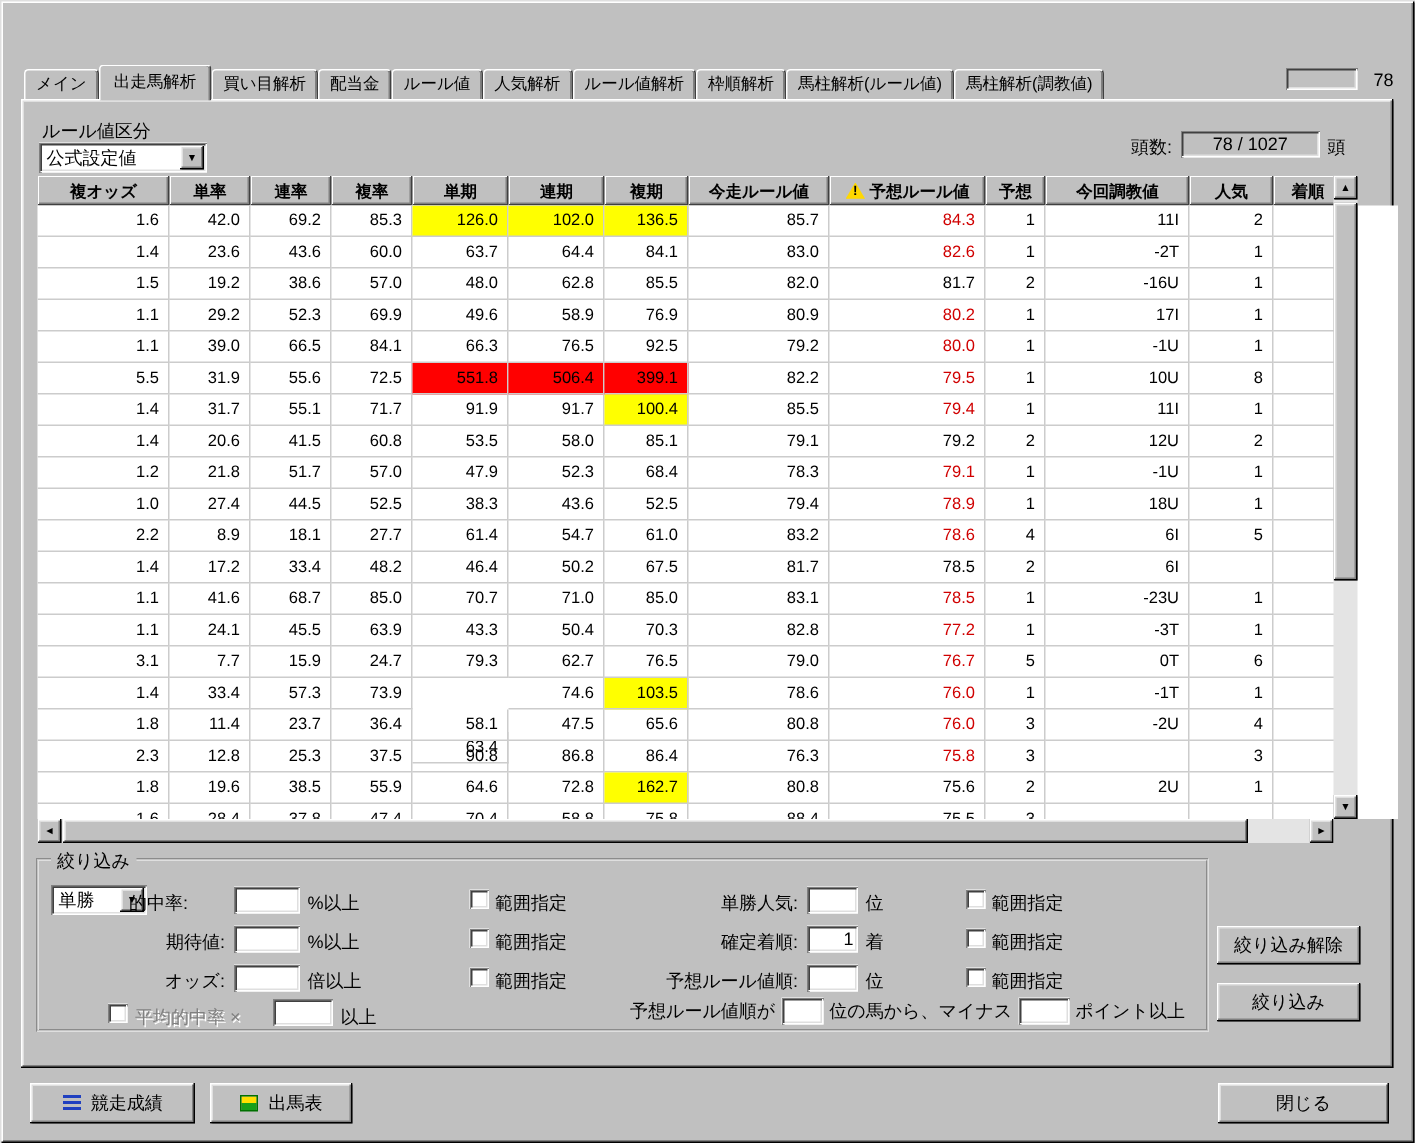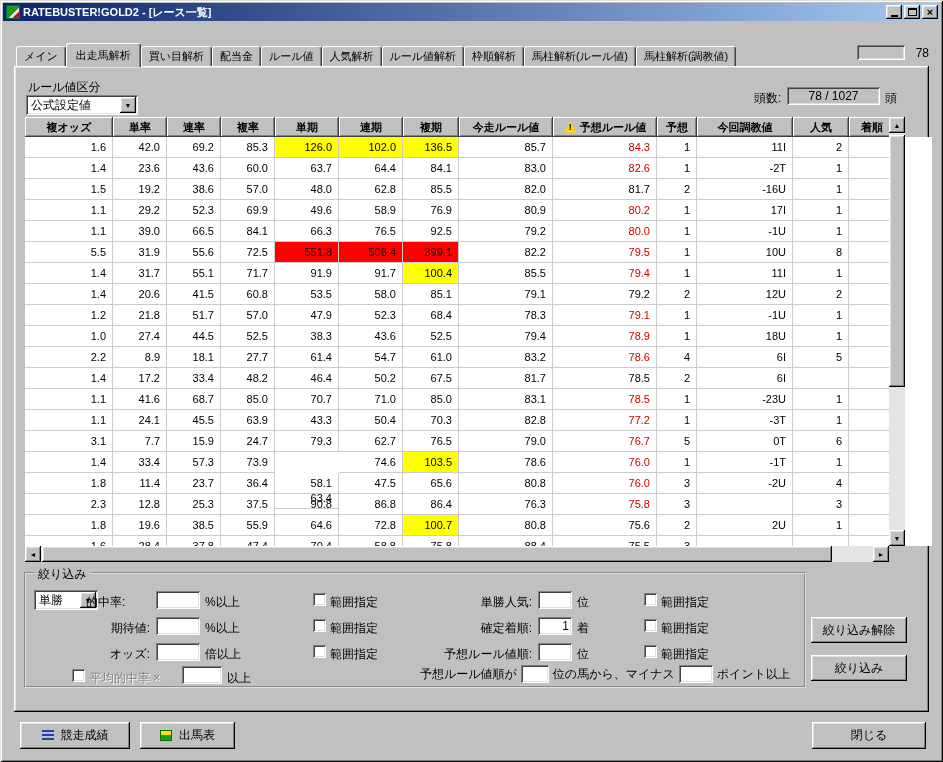--- a/index.html
+++ b/index.html
@@ -81,33 +81,20 @@
   .icon-list{display:inline-block;width:12px;height:11px;margin-right:7px;
     background:repeating-linear-gradient(to bottom,#2040c0 0 2px,rgba(0,0,0,0) 2px 4px);}
   .icon-chart{display:inline-block;width:12px;height:11px;margin-right:7px;
     background:linear-gradient(180deg,#ffe000 0 45%,#18a018 45%);border:1px solid #007000;}
 </style>
 </head>
 <body>
 
 <div class="window">
 
-  <div class="titlebar">
-    <span class="app-icon"></span>
-    <span class="title-text">RATEBUSTER!GOLD2 - [レース一覧]</span>
-    <span class="tb-btns">
-      <span class="tb-btn out">
-          <span class="g-min"></span>
-        </span>
-      <span class="tb-btn out">
-          <span class="g-max"></span>
-        </span>
-      <span class="tb-btn out">×</span>
-    </span>
-  </div>
 
 
   <div class="tabstrip">
       <div class="tab">メイン</div>
       <div class="tab active">出走馬解析</div>
       <div class="tab">買い目解析</div>
       <div class="tab">配当金</div>
       <div class="tab">ルール値</div>
       <div class="tab">人気解析</div>
       <div class="tab">ルール値解析</div>
@@ -444,21 +431,21 @@
             <div class="gcell" style="width: 56px;">3</div>
             <div class="gcell" style="width: 46px;"></div>
           </div>
           <div class="grow">
             <div class="gcell" style="width: 88px;">1.8</div>
             <div class="gcell" style="width: 54px;">19.6</div>
             <div class="gcell" style="width: 54px;">38.5</div>
             <div class="gcell" style="width: 54px;">55.9</div>
             <div class="gcell" style="width: 64px;">64.6</div>
             <div class="gcell" style="width: 64px;">72.8</div>
-            <div class="gcell m-yellow" style="width: 56px;">100.7</div>
+            <div class="gcell m-yellow" style="width: 56px;">162.7</div>
             <div class="gcell" style="width: 94px;">80.8</div>
             <div class="gcell" style="width: 104px;">75.6</div>
             <div class="gcell" style="width: 40px;">2</div>
             <div class="gcell" style="width: 96px;">2U</div>
             <div class="gcell" style="width: 56px;">1</div>
             <div class="gcell" style="width: 46px;"></div>
           </div>
           <div class="grow">
             <div class="gcell" style="width: 88px;">1.6</div>
             <div class="gcell" style="width: 54px;">28.4</div>

